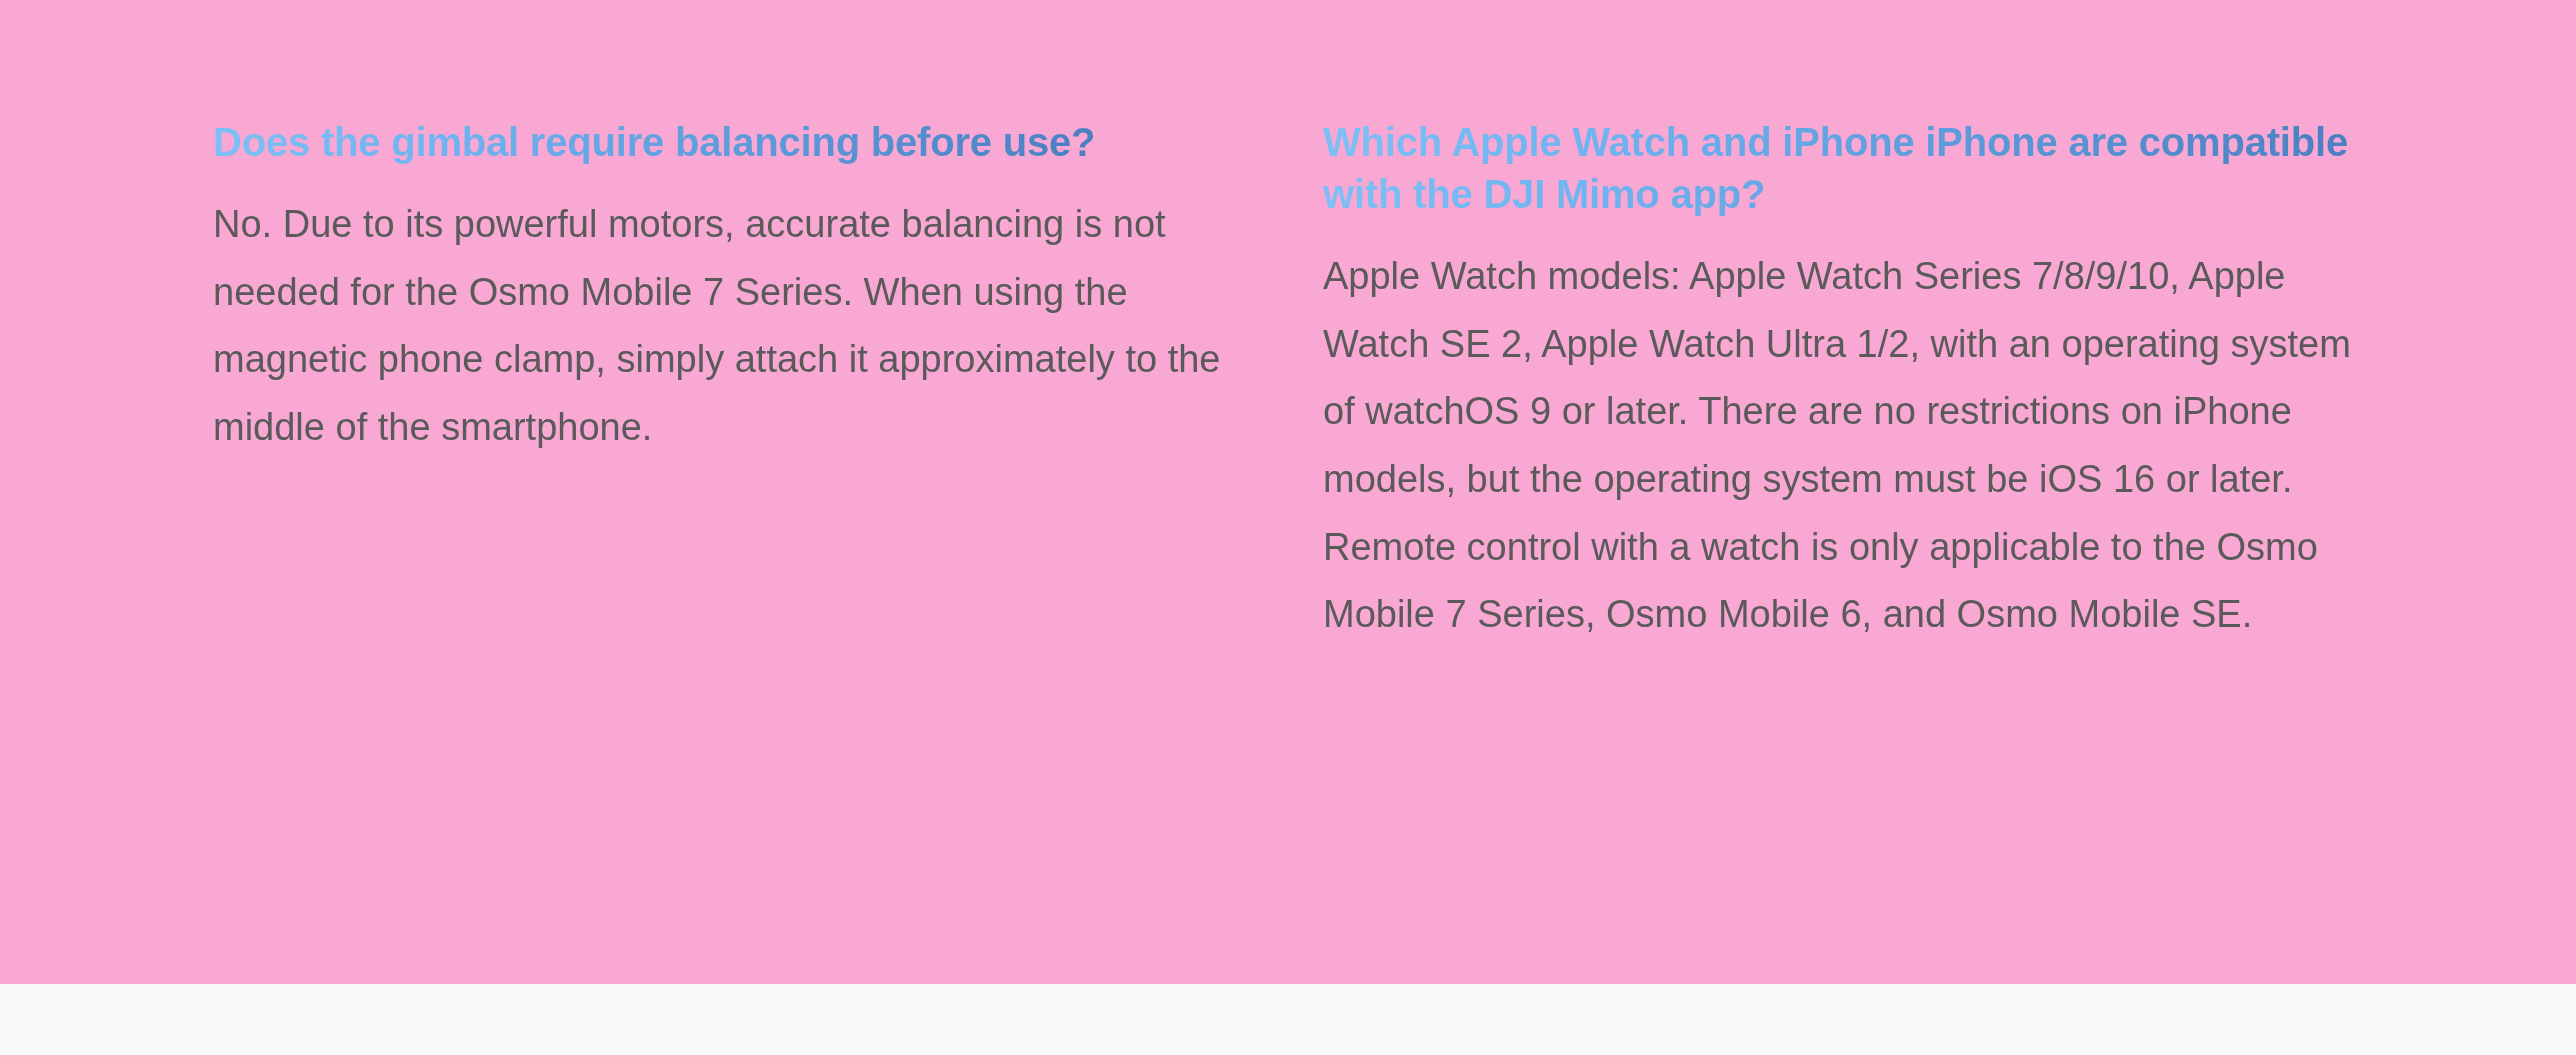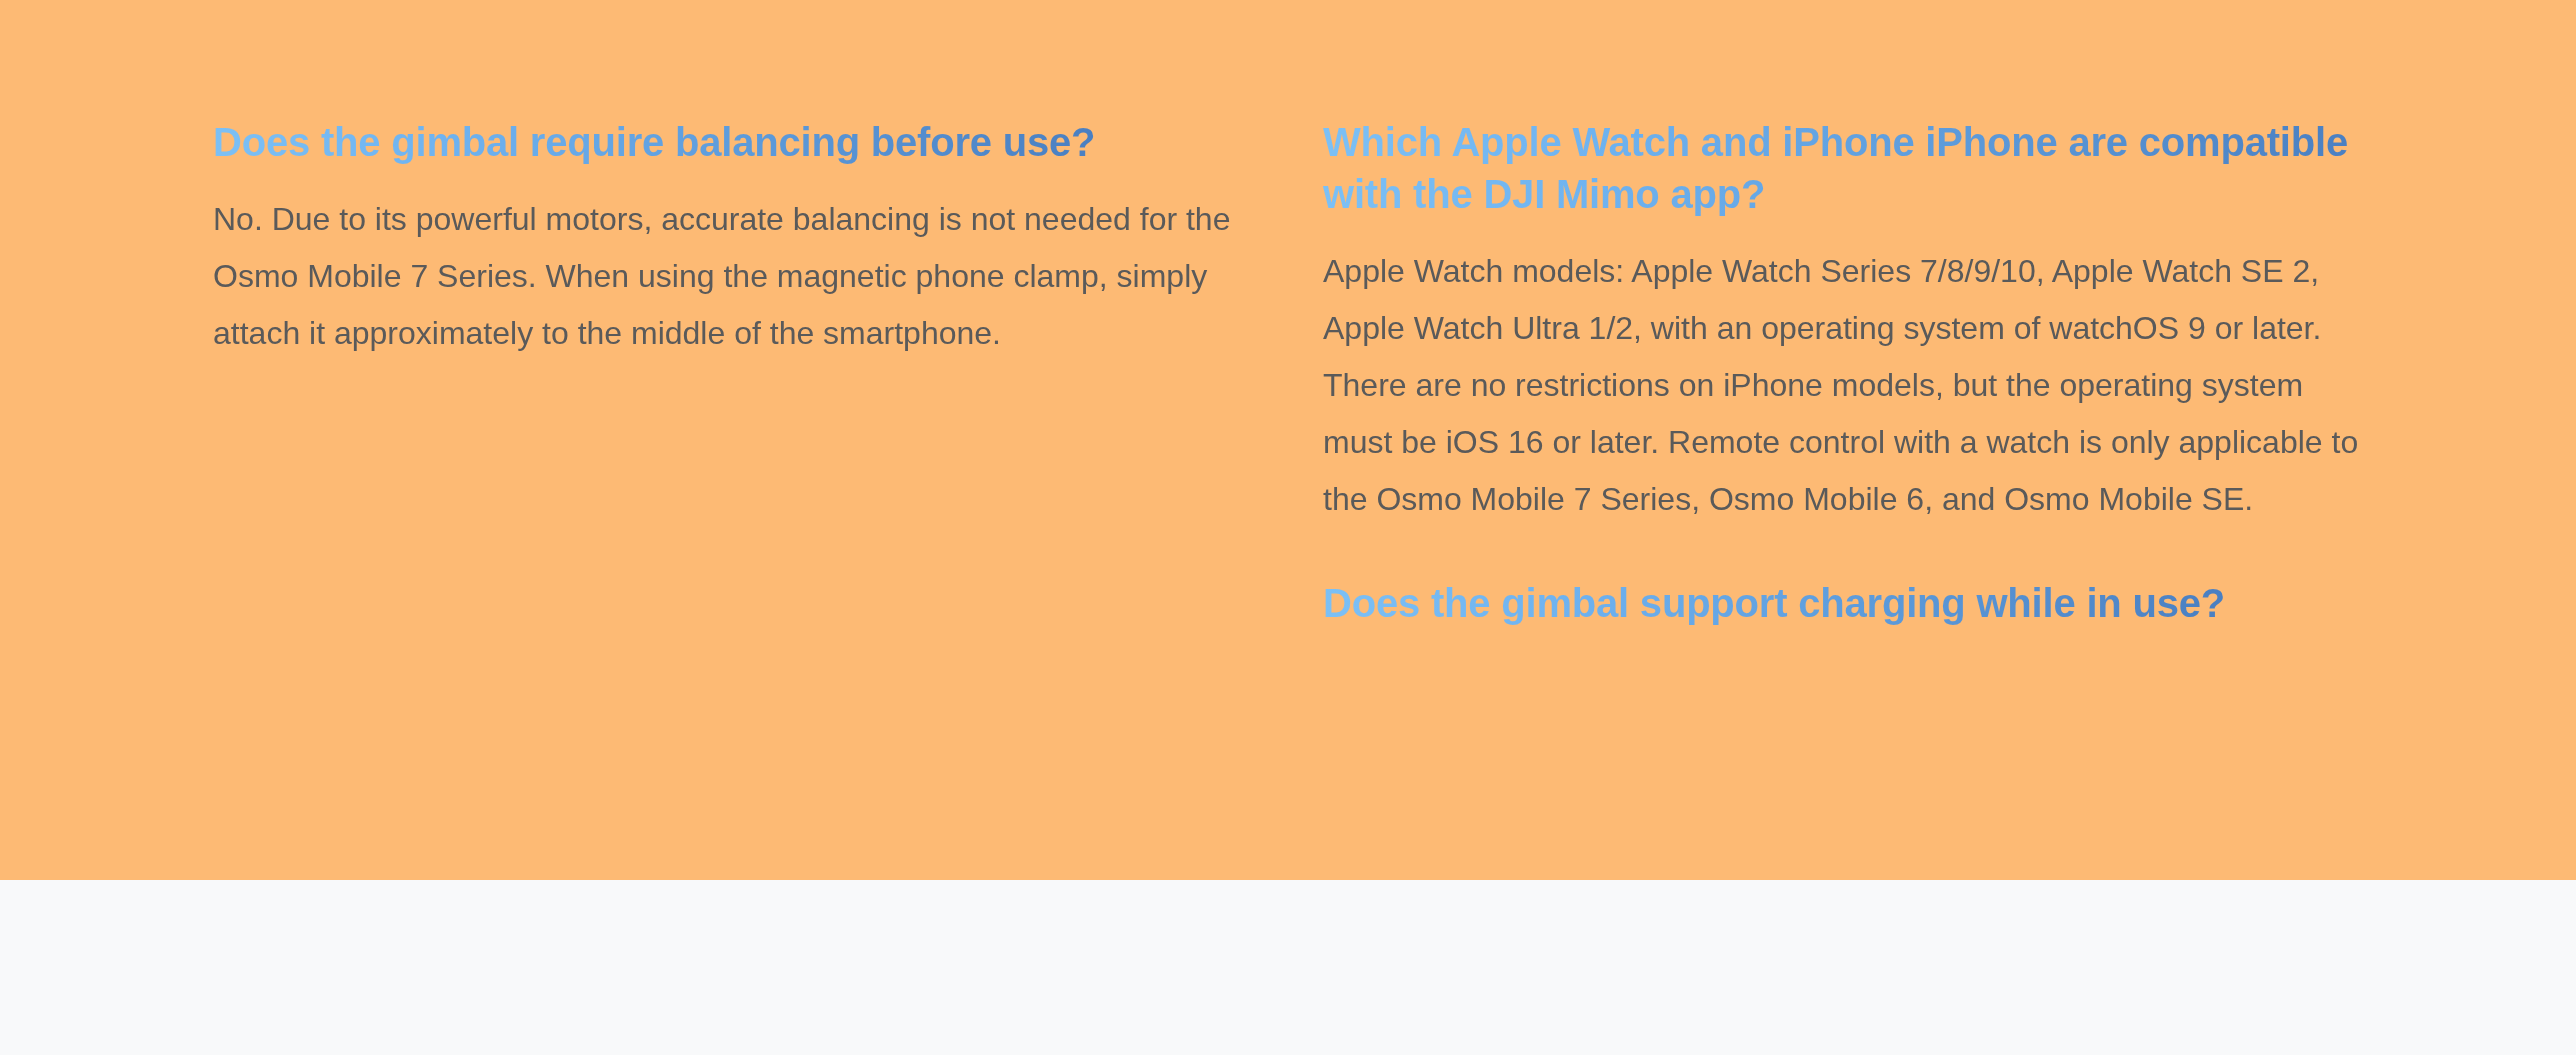--- a/index.html
+++ b/index.html
@@ -11,23 +11,23 @@
     height: 1056px;
     background: #f8f9fa;
     font-family: "Liberation Sans", sans-serif;
     -webkit-font-smoothing: antialiased;
     overflow: hidden;
   }
 
   .faq-page {
     box-sizing: border-box;
     width: 2576px;
-    height: 880px;
+    height: 984px;
     padding: 116px 209px 16px 213px;
-    background: #fdba74;
+    background: #f9a8d4;
   }
 
   .faq-columns {
     display: flex;
     flex-direction: row;
     align-items: flex-start;
     gap: 72px;
   }
 
   .faq-column {
@@ -52,21 +52,21 @@
     -webkit-background-clip: text;
     background-clip: text;
     color: transparent;
     -webkit-text-fill-color: transparent;
     width: max-content;
     max-width: 100%;
   }
 
   .faq-answer {
     margin: 0;
-    font-size: 32px;
+    font-size: 38px;
     font-weight: 400;
     line-height: 1.78;
     color: #5a5a5a;
   }
 
   
   .left-column .faq-item:first-child { margin-bottom: 48px; }
   .right-column .faq-item:first-child { margin-bottom: 49px; }
 </style>
 </head>
@@ -88,20 +88,19 @@
     </div>
 
     <div class="faq-column right-column">
 
       <div class="faq-item">
         <h3 class="faq-question">Which Apple Watch and iPhone iPhone are compatible with the DJI Mimo app?</h3>
         <p class="faq-answer">Apple Watch models: Apple Watch Series 7/8/9/10, Apple Watch SE 2, Apple Watch Ultra 1/2, with an operating system of watchOS 9 or later. There are no restrictions on iPhone models, but the operating system must be iOS 16 or later. Remote control with a watch is only applicable to the Osmo Mobile 7 Series, Osmo Mobile 6, and Osmo Mobile SE.</p>
       </div>
 
       <div class="faq-item">
-        <h3 class="faq-question">Does the gimbal support charging while in use?</h3>
       </div>
 
     </div>
 
   </div>
 </div>
 
 
 </body></html>

